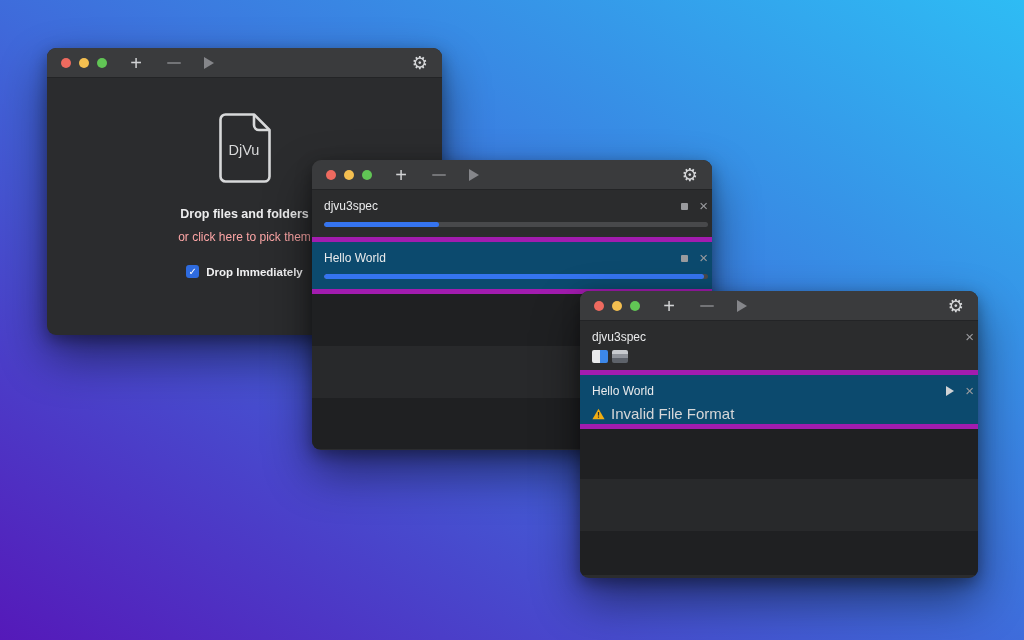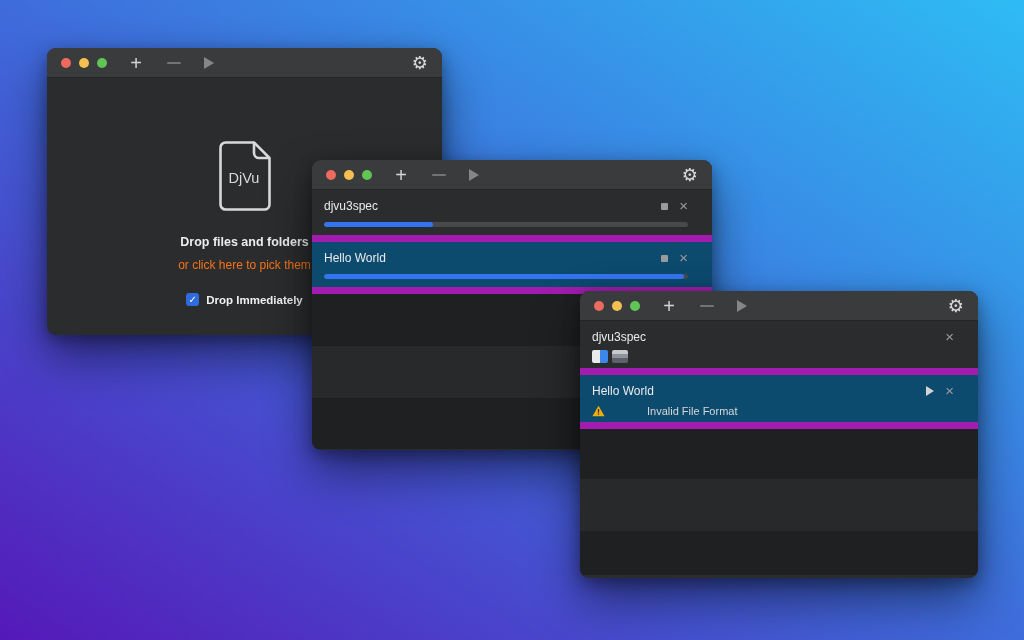--- a/index.html
+++ b/index.html
@@ -31,33 +31,33 @@
     line-height:28px; width:16px; text-align:center;
   }
   .tb-minus { margin-left:23px; width:14px; height:2px; background:#737477; border-radius:1px; }
   .tb-play {
     margin-left:23px; width:0; height:0;
     border-left:10px solid #85868a; border-top:6px solid transparent; border-bottom:6px solid transparent;
   }
   .tb-gear { margin-left:auto; color:#d7d8da; font-size:18px; line-height:1; }
 
   
-  .drop-zone { height:256px; display:flex; flex-direction:column; align-items:center; padding-top:34px;justify-content:center; }
+  .drop-zone { height:256px; display:flex; flex-direction:column; align-items:center; padding-top:34px; }
   .doc-svg text { font-family:"Liberation Sans",sans-serif; }
   .drop-title { margin-top:23px; font-size:12.5px; font-weight:bold; color:#ededee; }
-  .drop-sub   { margin-top:9px;  font-size:12px; color:#f97316; }
+  .drop-sub   { margin-top:9px;  font-size:12px; color:#fca5a5; }
   .start-row  { margin-top:21px; display:flex; align-items:center; gap:7px; }
   .checkbox {
     width:13px; height:13px; border-radius:3px; background:#2e6bdf;
     color:#fff; font-size:10px; display:flex; align-items:center; justify-content:center;
   }
   .start-label { font-size:11.5px; font-weight:600; color:#f1f1f2; }
 
   
-  .task-row { padding:9px 24px 0 12px; border-bottom:7px solid #a21caf; background:#2b2c2d; }
+  .task-row { padding:9px 4px 0 12px; border-bottom:5px solid #a21caf; background:#2b2c2d; }
   #win-progress .task-row { height:52px; }
   #win-results  .task-row { height:54px; }
   .task-row.alt { background:#0c4a6e; }
   .row-head { display:flex; align-items:center; }
   .row-name { font-size:12px; color:#eaebec; }
   .row-controls { margin-left:auto; display:flex; align-items:center; gap:11px; }
   .stop-btn { width:7px; height:7px; background:#9a9b9e; border-radius:1px; }
   .close-btn { color:#9a9b9e; font-size:15px; line-height:10px; }
   .play-btn {
     width:0; height:0;
@@ -65,21 +65,21 @@
   }
   .progress-track { margin-top:9px; height:5px; border-radius:2.5px; background:#48494b; overflow:hidden; }
   .progress-fill  { height:100%; border-radius:2.5px; background:#3574f0; }
 
   .thumb-row { display:flex; gap:4px; margin-top:6px; }
   .thumb { width:16px; height:13px; border-radius:2px; }
   .thumb-finder { background:linear-gradient(90deg,#e9eaec 0 48%, #3c87e9 48% 100%); }
   .thumb-photo  { background:linear-gradient(180deg,#c6c9cd 0 30%, #8f939a 30% 62%, #5d626a 62% 100%); }
 
   .error-line { display:flex; align-items:center; gap:6px; margin-top:7px; }
-  .error-text { font-size:11px; color:#d6d7d8;margin-left:36px; }
+  .error-text { font-size:15px; color:#d6d7d8; }
 
   .stripe { width:100%; }
   .stripe-dark  { background:#1f2022; }
   .stripe-light { background:#28292b; }
   #win-progress .s1 { height:52px; } #win-progress .s2 { height:52px; } #win-progress .s3 { height:51px; }
   #win-results  .s1 { height:50px; } #win-results  .s2 { height:52px; } #win-results  .s3 { height:44px; }
 </style>
 </head>
 <body>
 

